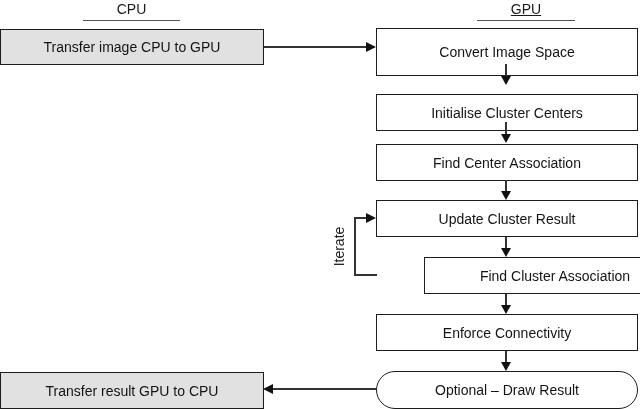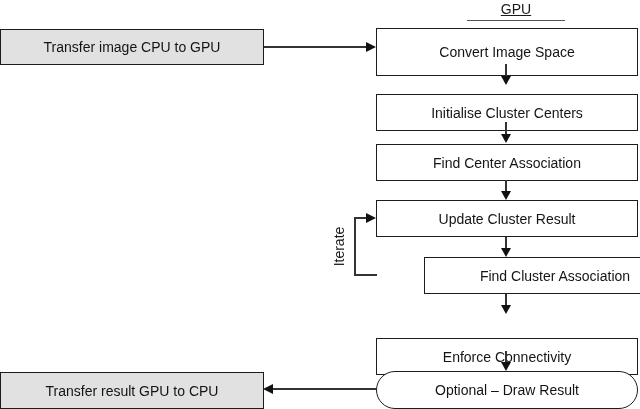--- a/index.html
+++ b/index.html
@@ -19,21 +19,21 @@
     top: 0;
     height: 18px;
     line-height: 18px;
     text-align: center;
     font-size: 14px;
     color: #1a1a1a;
     border-bottom: 1.5px solid #555555;
     padding-bottom: 2px;
   }
   .col-header.cpu { left: 83px;  width: 97px; }
-  .col-header.gpu { left: 467px; width: 98px; text-decoration: underline; }
+  .col-header.gpu { left: 477px; width: 98px; text-decoration: underline; }
 
   
   .node {
     position: absolute;
     box-sizing: border-box;
     border: 1.5px solid #1c1c1c;
     background: #ffffff;
     display: flex;
     align-items: center;
     justify-content: center;
@@ -44,21 +44,21 @@
   .cpu-node { background: #e1e1e1; left: 0; width: 264px; }
   .cpu-node.n-top    { top: 29px;  height: 36px; }
   .cpu-node.n-bottom { top: 372px; height: 37px; }
 
   .gpu-node { left: 376px; width: 262px; height: 37px; }
   .g0 { top: 28px; height: 48px; }
   .g1 { top: 94px; }
   .g2 { top: 144px; }
   .g3 { top: 200px; }
   .g4 { top: 257px; margin-left: 48px; }
-  .g5 { top: 314px; margin-top: 24px; }
+  .g5 { top: 314px; }
   .g6 { top: 371px; height: 38px; border-radius: 19px; }
 
   
   .line { position: absolute; background: #333333; }
   .h-line { height: 1.5px; }
   .v-line { width: 1.5px; }
 
   
   .head { position: absolute; width: 0; height: 0; }
   .head-right { border-top: 5px solid transparent; border-bottom: 5px solid transparent; border-left: 10px solid #111111; }
@@ -101,20 +101,21 @@
     color: #1a1a1a;
     transform: rotate(-90deg);
     white-space: nowrap;
   }
 </style>
 </head>
 <body>
 
 <div class="canvas">
 
+  <div class="col-header cpu">CPU</div>
   <div class="col-header gpu">GPU</div>
 
   <div class="node cpu-node n-top">Transfer image CPU to GPU</div>
   <div class="node cpu-node n-bottom">Transfer result GPU to CPU</div>
 
   <div class="node gpu-node g0">Convert Image Space</div>
   <div class="node gpu-node g1">Initialise Cluster Centers</div>
   <div class="node gpu-node g2">Find Center Association</div>
   <div class="node gpu-node g3">Update Cluster Result</div>
   <div class="node gpu-node g4">Find Cluster Association</div>

